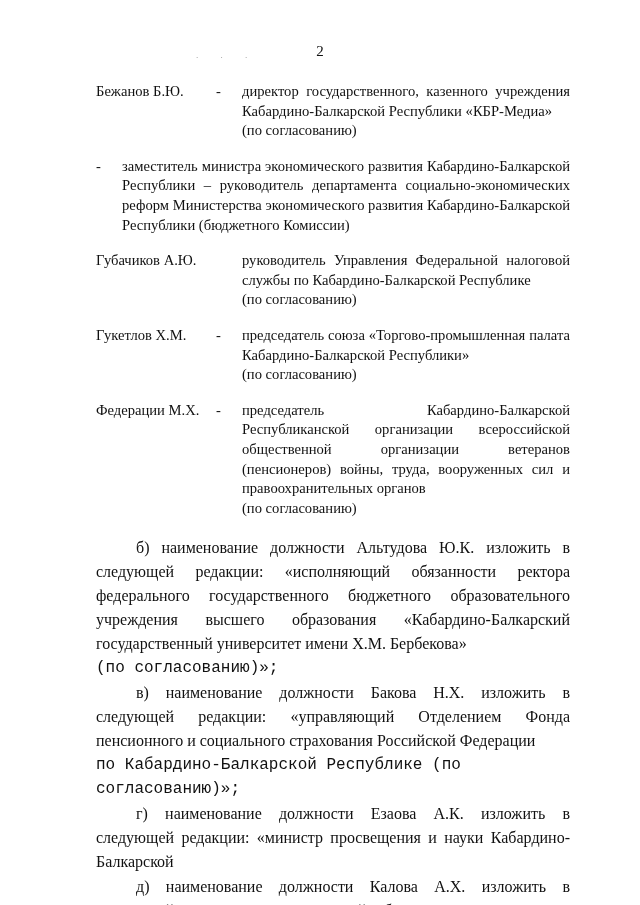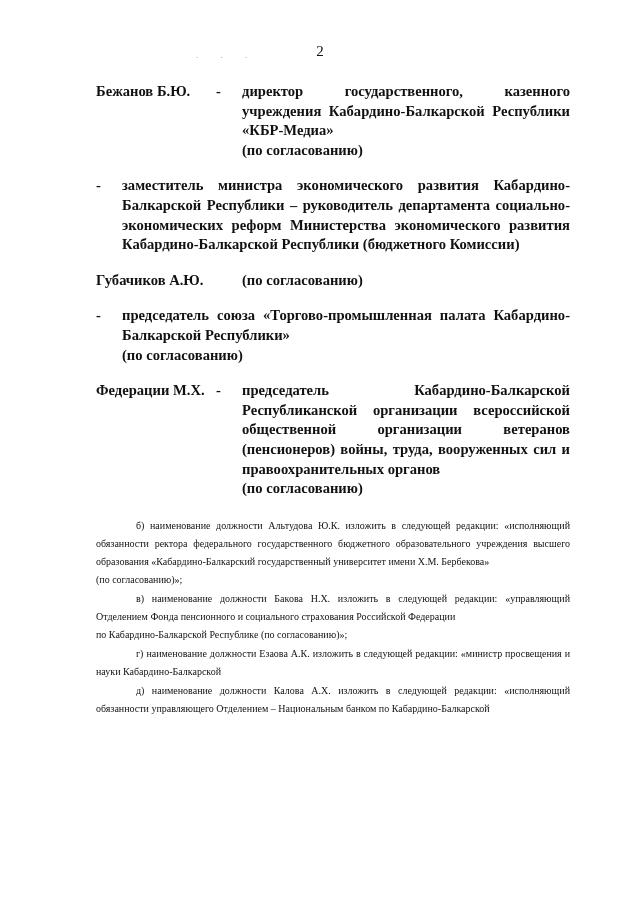--- a/index.html
+++ b/index.html
@@ -47,21 +47,20 @@
     top: 82px;
     left: 96px;
     width: 474px;
   }
   .entry {
     display: flex;
     align-items: flex-start;
     margin-bottom: 16px;
     font-size: 14.6px;
     line-height: 19.6px;
-    font-weight: bold;
   }
   .entry .name {
     width: 120px;
     flex: 0 0 120px;
     white-space: nowrap;
   }
   .entry .dash {
     width: 26px;
     flex: 0 0 26px;
     text-align: left;
@@ -70,30 +69,31 @@
     flex: 1 1 auto;
     text-align: justify;
     text-align-last: left;
     hyphens: none;
   }
   .entry .desc .lastline {
     display: block;
     text-align: right;
   }
   .para {
-    font-size: 10px;
-    line-height: 18px;
+    font-size: 16px;
+    line-height: 24px;
     text-align: justify;
     text-indent: 40px;
     margin: 0 0 1px 0;
   }
   .para .lastline {
     display: block;
     text-indent: 0;
     text-align: left;
+    font-family: Liberation Mono, monospace;
   }
   .block-paras {
     margin-top: 18px;
   }
 </style>
 </head>
 <body>
 
 <div class="page">
 
@@ -117,25 +117,27 @@
       <div class="desc">
         <span>заместитель министра экономического развития Кабардино-Балкарской Республики – руководитель департамента социально-экономических реформ Министерства экономического развития Кабардино-Балкарской Республики (бюджетного Комиссии)</span>
         <span class="lastline"></span>
       </div>
     </div>
 
     <div class="entry">
       <div class="name">Губачиков А.Ю.</div>
       <div class="dash"></div>
       <div class="desc">
+        <span>руководитель Управления Федеральной налоговой службы по Кабардино-Балкарской Республике</span>
         <span class="lastline">(по согласованию)</span>
       </div>
     </div>
 
     <div class="entry">
+      <div class="name">Гукетлов Х.М.</div>
       <div class="dash">-</div>
       <div class="desc">
         <span>председатель союза «Торгово-промышленная палата Кабардино-Балкарской Республики»</span>
         <span class="lastline">(по согласованию)</span>
       </div>
     </div>
 
     <div class="entry">
       <div class="name">Федерации М.Х.</div>
       <div class="dash">-</div>

